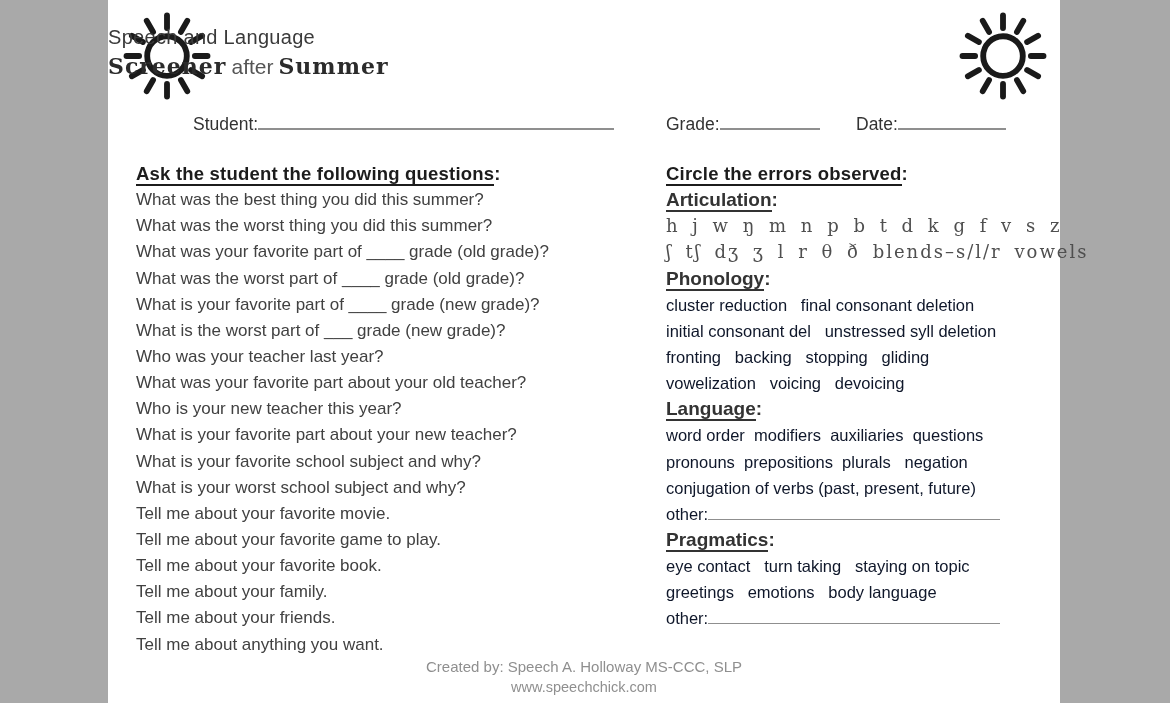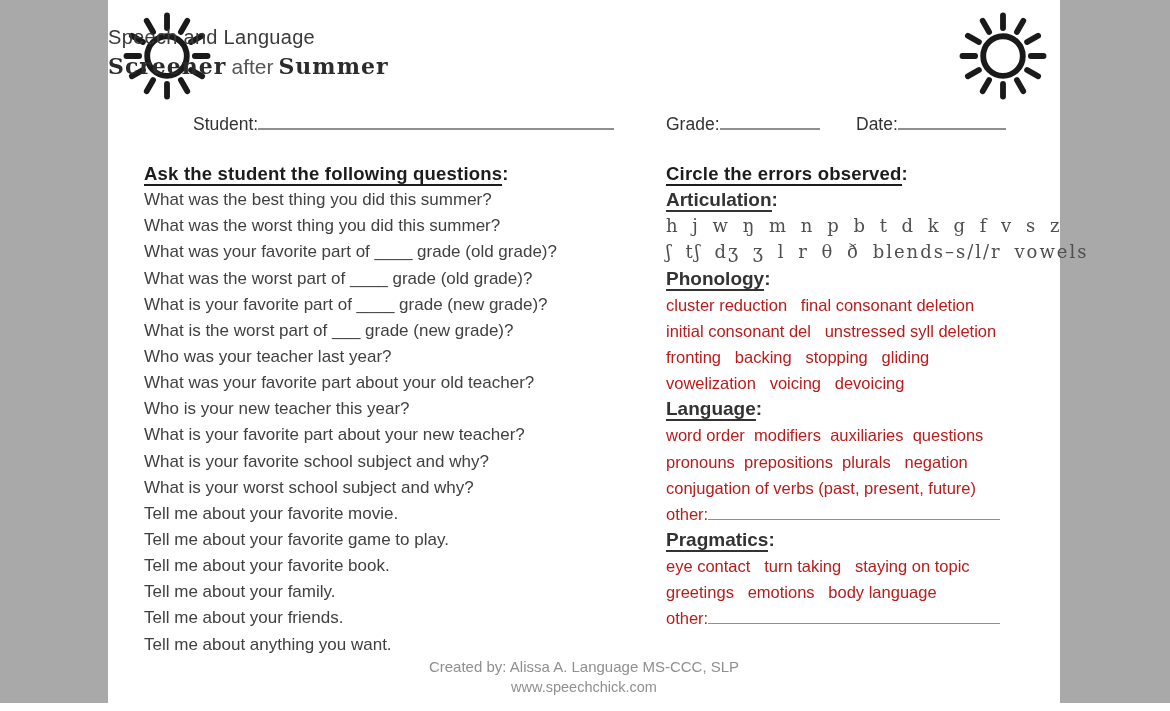--- a/index.html
+++ b/index.html
@@ -18,29 +18,29 @@
   .title1{font-size:20px;color:#3a3a3a;letter-spacing:.3px;}
   .title2{margin-top:4px;font-size:22px;color:#4a4a4a;}
   .slab{font-family:"DejaVu Serif",serif;font-weight:bold;font-size:22px;color:#2b2b2b;letter-spacing:1px;}
   .mid{font-size:21px;color:#555;margin:4px 5px;}
 
   .student-row{position:absolute;top:113px;left:8px;width:1170px;height:26px;font-size:17.5px;color:#333;}
   .fld{position:absolute;white-space:nowrap;}
   .blank{display:inline-block;border-bottom:2px solid #8f8f8f;height:15px;vertical-align:baseline;}
 
   .col{position:absolute;top:161px;}
-  .col-left{left:144px;width:505px;}
+  .col-left{left:136px;width:505px;}
   .col-right{left:666px;width:394px;}
   .line{height:26.15px;line-height:26.15px;white-space:pre;}
   .heading{font-weight:bold;font-size:18.5px;color:#1c1c1c;letter-spacing:.2px;}
   .u{border-bottom:2px solid currentColor;}
   .q{font-size:17px;color:#414141;}
   .sec{font-size:19px;font-weight:bold;color:#333;}
   .ipa{font-family:"DejaVu Serif",serif;font-size:18px;color:#4f4f4f;letter-spacing:2px;word-spacing:5px;}
-  .item{font-size:16.5px;color:#b91c1c;}
+  .item{font-size:16.5px;color:#0f172a;}
   .other-blank{width:292px;border-bottom:1.5px solid #8f8f8f;}
 
   .footer{position:absolute;left:108px;width:952px;text-align:center;color:#8f8f8f;}
   .credit{top:658px;font-size:15px;}
   .site{top:679px;font-size:14.5px;}
 </style>
 </head>
 <body>
 
 <div class="gray-band band-left"></div>
@@ -136,14 +136,14 @@
   <div class="line item">pronouns  prepositions  plurals   negation</div>
   <div class="line item">conjugation of verbs (past, present, future)</div>
   <div class="line item"><span>other:</span><span class="blank other-blank"></span></div>
 
   <div class="line sec"><span class="u">Pragmatics</span><span>:</span></div>
   <div class="line item">eye contact   turn taking   staying on topic</div>
   <div class="line item">greetings   emotions   body language</div>
   <div class="line item"><span>other:</span><span class="blank other-blank"></span></div>
 </div>
 
-<div class="footer credit">Created by: Alissa A. Language MS-CCC, SLP</div>
+<div class="footer credit">Created by: Speech A. Holloway MS-CCC, SLP</div>
 <div class="footer site">www.speechchick.com</div>
 
 </body></html>

